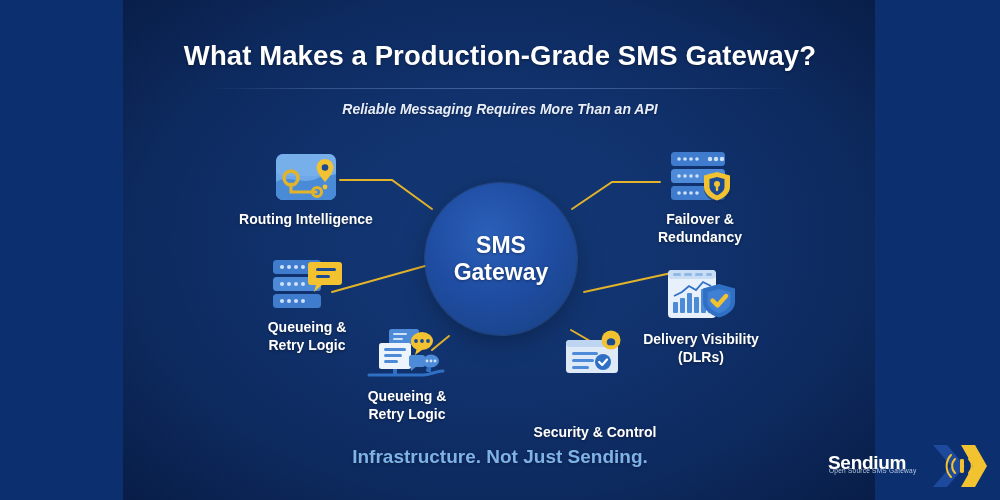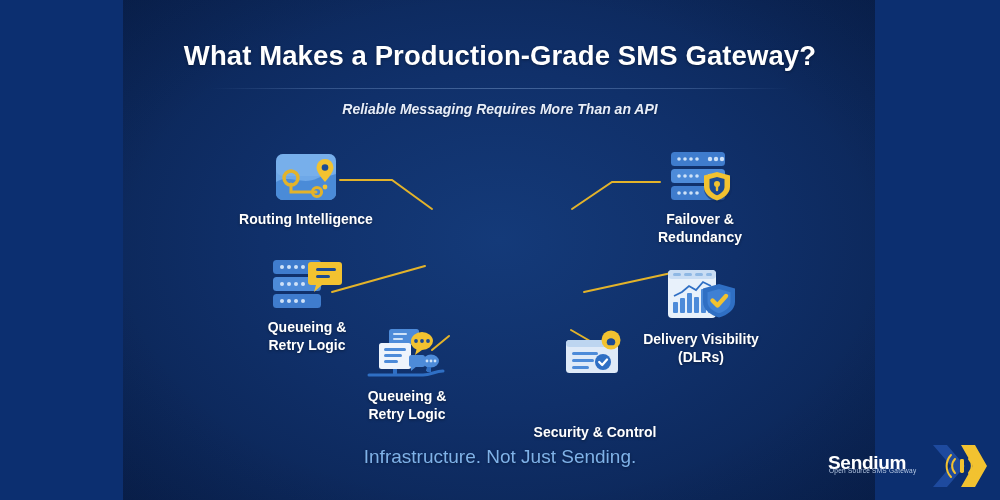--- a/index.html
+++ b/index.html
@@ -69,21 +69,21 @@
   .n-routing   {left:232px;top:152px;width:148px;}
   .n-failover  {left:624px;top:150px;width:152px;}
   .n-delivery  {left:622px;top:268px;width:158px;}
   .n-security  {left:524px;top:330px;width:142px;gap:37px;}
   .n-queue-b   {left:342px;top:325px;width:130px;}
   .n-queue-a   {left:244px;top:258px;width:126px;}
 
   
   .tagline{
     position:absolute;left:0;right:0;top:446px;text-align:center;
-    font-size:19px;font-weight:normal;color:#7fb2e8;
+    font-size:19px;font-weight:bold;color:#7fb2e8;
     text-shadow:0 1px 3px rgba(0,0,0,.35);
   }
   .brand{position:absolute;left:828px;top:443px;width:160px;height:48px;}
   .brand-name{
     position:absolute;left:0;top:9px;font-size:19px;font-weight:bold;color:#ffffff;
     letter-spacing:-.3px;
   }
   .brand-sub{
     position:absolute;left:1px;top:24px;font-size:6.5px;color:#b9cbe6;letter-spacing:.25px;
     white-space:nowrap;
@@ -114,20 +114,26 @@
       <path d="M676 272 L584 292"></path>
 
       <path d="M571 330 L590 341"></path>
 
       <path d="M449 336 L432 350"></path>
 
       <path d="M332 292 L425 266"></path>
     </g>
   </svg>
 
+  <div class="hub">
+    <div class="hub-label">
+      <span>SMS</span><br>
+      <span>Gateway</span>
+    </div>
+  </div>
 
   <div class="node n-routing">
     <svg class="ico" width="68" height="52" viewBox="0 0 68 52">
       <rect x="4" y="2" width="60" height="46" rx="7" fill="#6ea8e8"></rect>
       <path d="M4 30 C18 22 30 34 46 26 C54 22 60 24 64 22 L64 41 a7 7 0 0 1 -7 7 H11 a7 7 0 0 1 -7 -7 Z" fill="#4a8bd8"></path>
       <rect x="4" y="2" width="60" height="22" rx="7" fill="#7fb4ec" opacity=".55"></rect>
       <path d="M19 32 L19 40 L44 40" stroke="#e3b32a" stroke-width="3" fill="none" stroke-linecap="round"></path>
       <circle cx="19" cy="26" r="7" fill="none" stroke="#e3b32a" stroke-width="3.4"></circle>
       <circle cx="45" cy="40" r="4.6" fill="none" stroke="#e3b32a" stroke-width="3"></circle>
       <path d="M53 7 a8.5 8.5 0 0 1 8.5 8.5 C61.5 21 53 30 53 30 C53 30 44.5 21 44.5 15.5 A8.5 8.5 0 0 1 53 7 Z" fill="#f2c230"></path>

